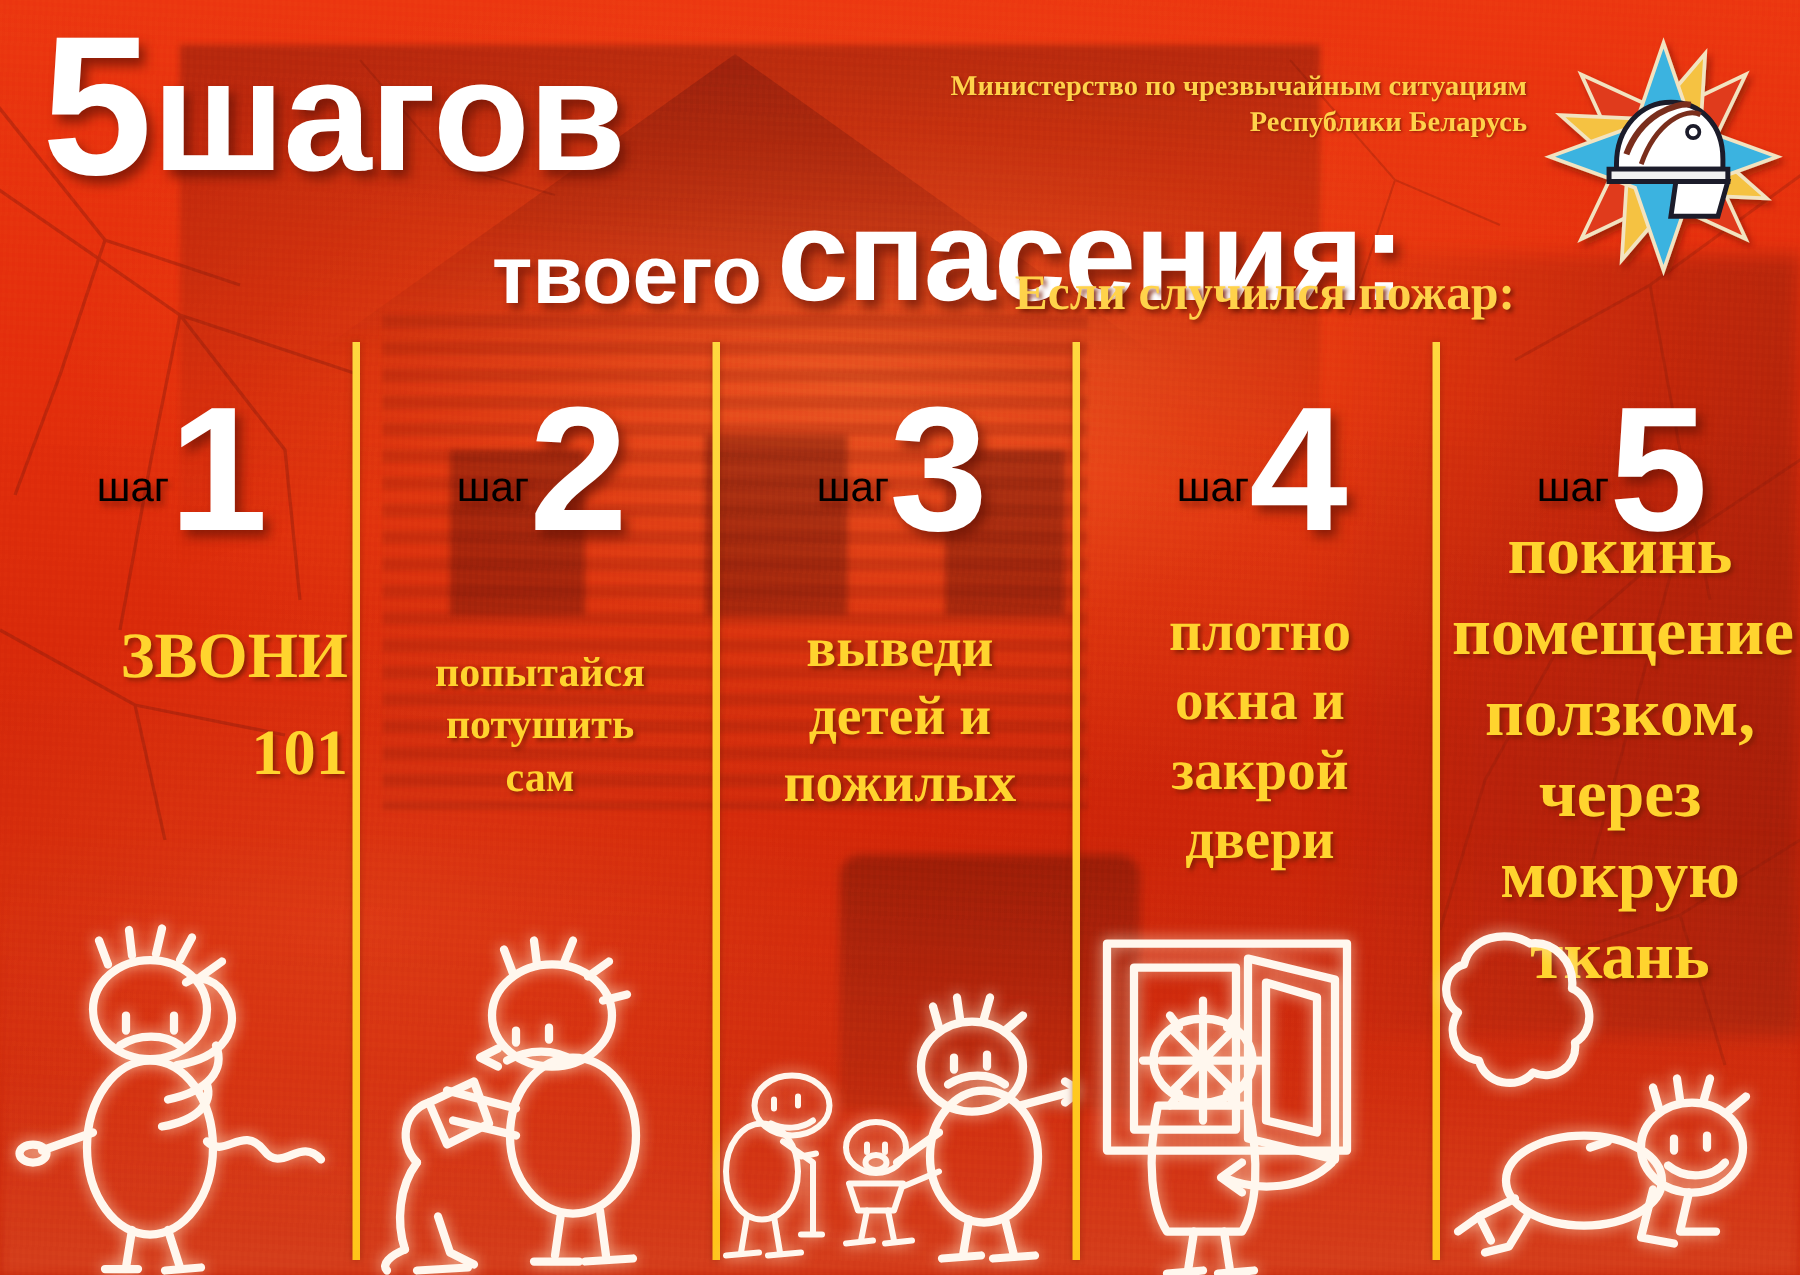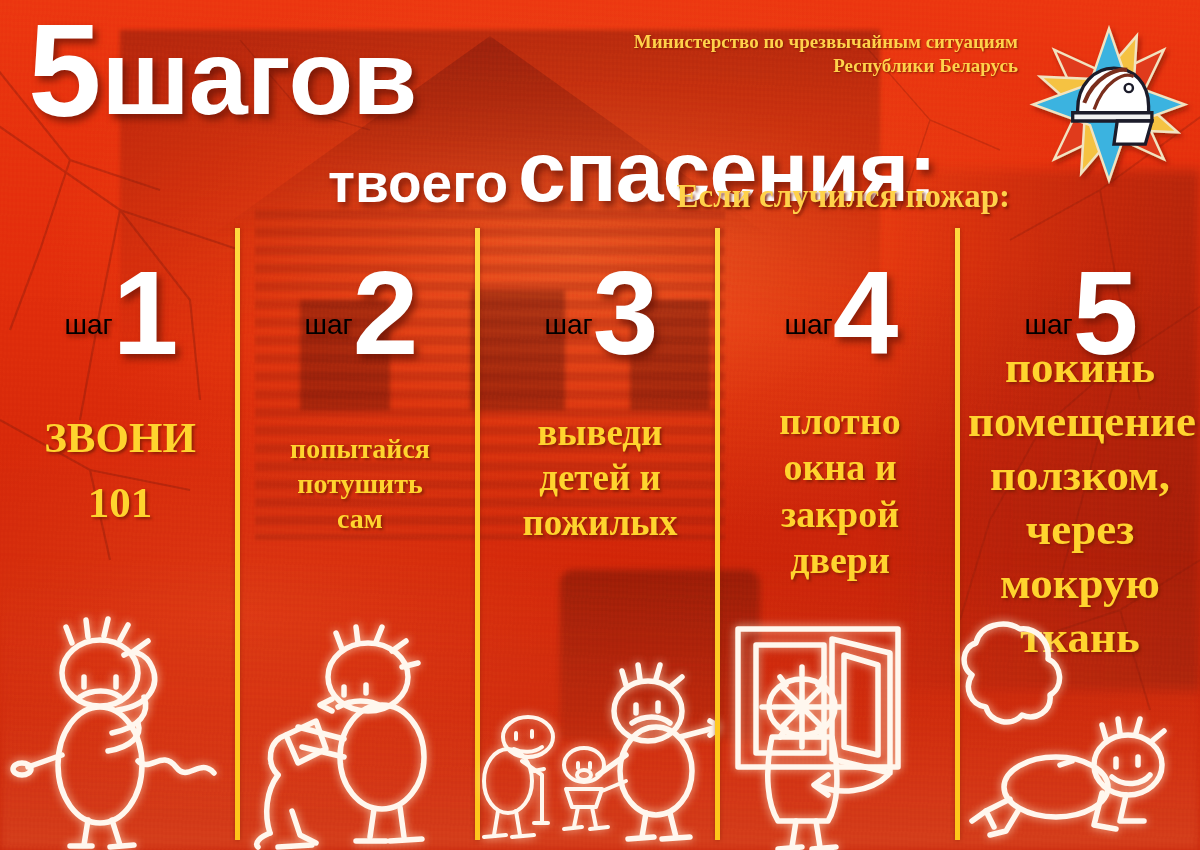--- a/index.html
+++ b/index.html
@@ -106,21 +106,21 @@
     text-shadow:3px 4px 6px rgba(90,15,5,.6);
     position:relative;top:-6px;
   }
   .word-spasenia{
     font-size:86px;font-weight:bold;color:#fff;
     text-shadow:4px 5px 7px rgba(90,15,5,.65);
     letter-spacing:-1px;margin-left:10px;
   }
 
   .ministry{
-    position:absolute;right:182px;top:30px;
+    position:absolute;right:182px;top:46px;
     text-align:right;
     font-family:"Liberation Serif", serif;
     font-size:19px;line-height:1.25;font-weight:bold;
     color:#ffd24a;
     text-shadow:1px 1px 2px rgba(120,25,5,.8);
   }
 
   .subtitle{
     position:absolute;right:190px;top:178px;
     font-family:"Liberation Serif", serif;
@@ -155,21 +155,21 @@
     letter-spacing:-3px;
   }
 
   .step-text{
     position:absolute;left:8px;width:224px;
     text-align:center;
     font-family:"Liberation Serif", serif;
     font-weight:bold;color:#ffd42e;
     text-shadow:2px 2px 3px rgba(130,28,5,.85);
   }
-  .st-1{top:178px;font-size:43px;line-height:1.5;}
+  .st-1{top:178px;font-size:43px;line-height:1.5;text-align:right;}
   .st-2{top:203px;font-size:28px;line-height:1.25;}
   .st-3{top:182px;font-size:37px;line-height:1.22;}
   .st-4{top:170px;font-size:38px;line-height:1.22;}
   .st-5{top:112px;font-size:45px;line-height:1.20;}
 
   .step-art{position:absolute;bottom:0;left:0;width:240px;height:235px;}
   .step-art svg{display:block;width:100%;height:100%;
     filter:drop-shadow(0 0 5px rgba(255,230,200,.75));}
 
   .stick{fill:none;stroke:#fff7ee;stroke-width:5.5;stroke-linecap:round;stroke-linejoin:round;}

